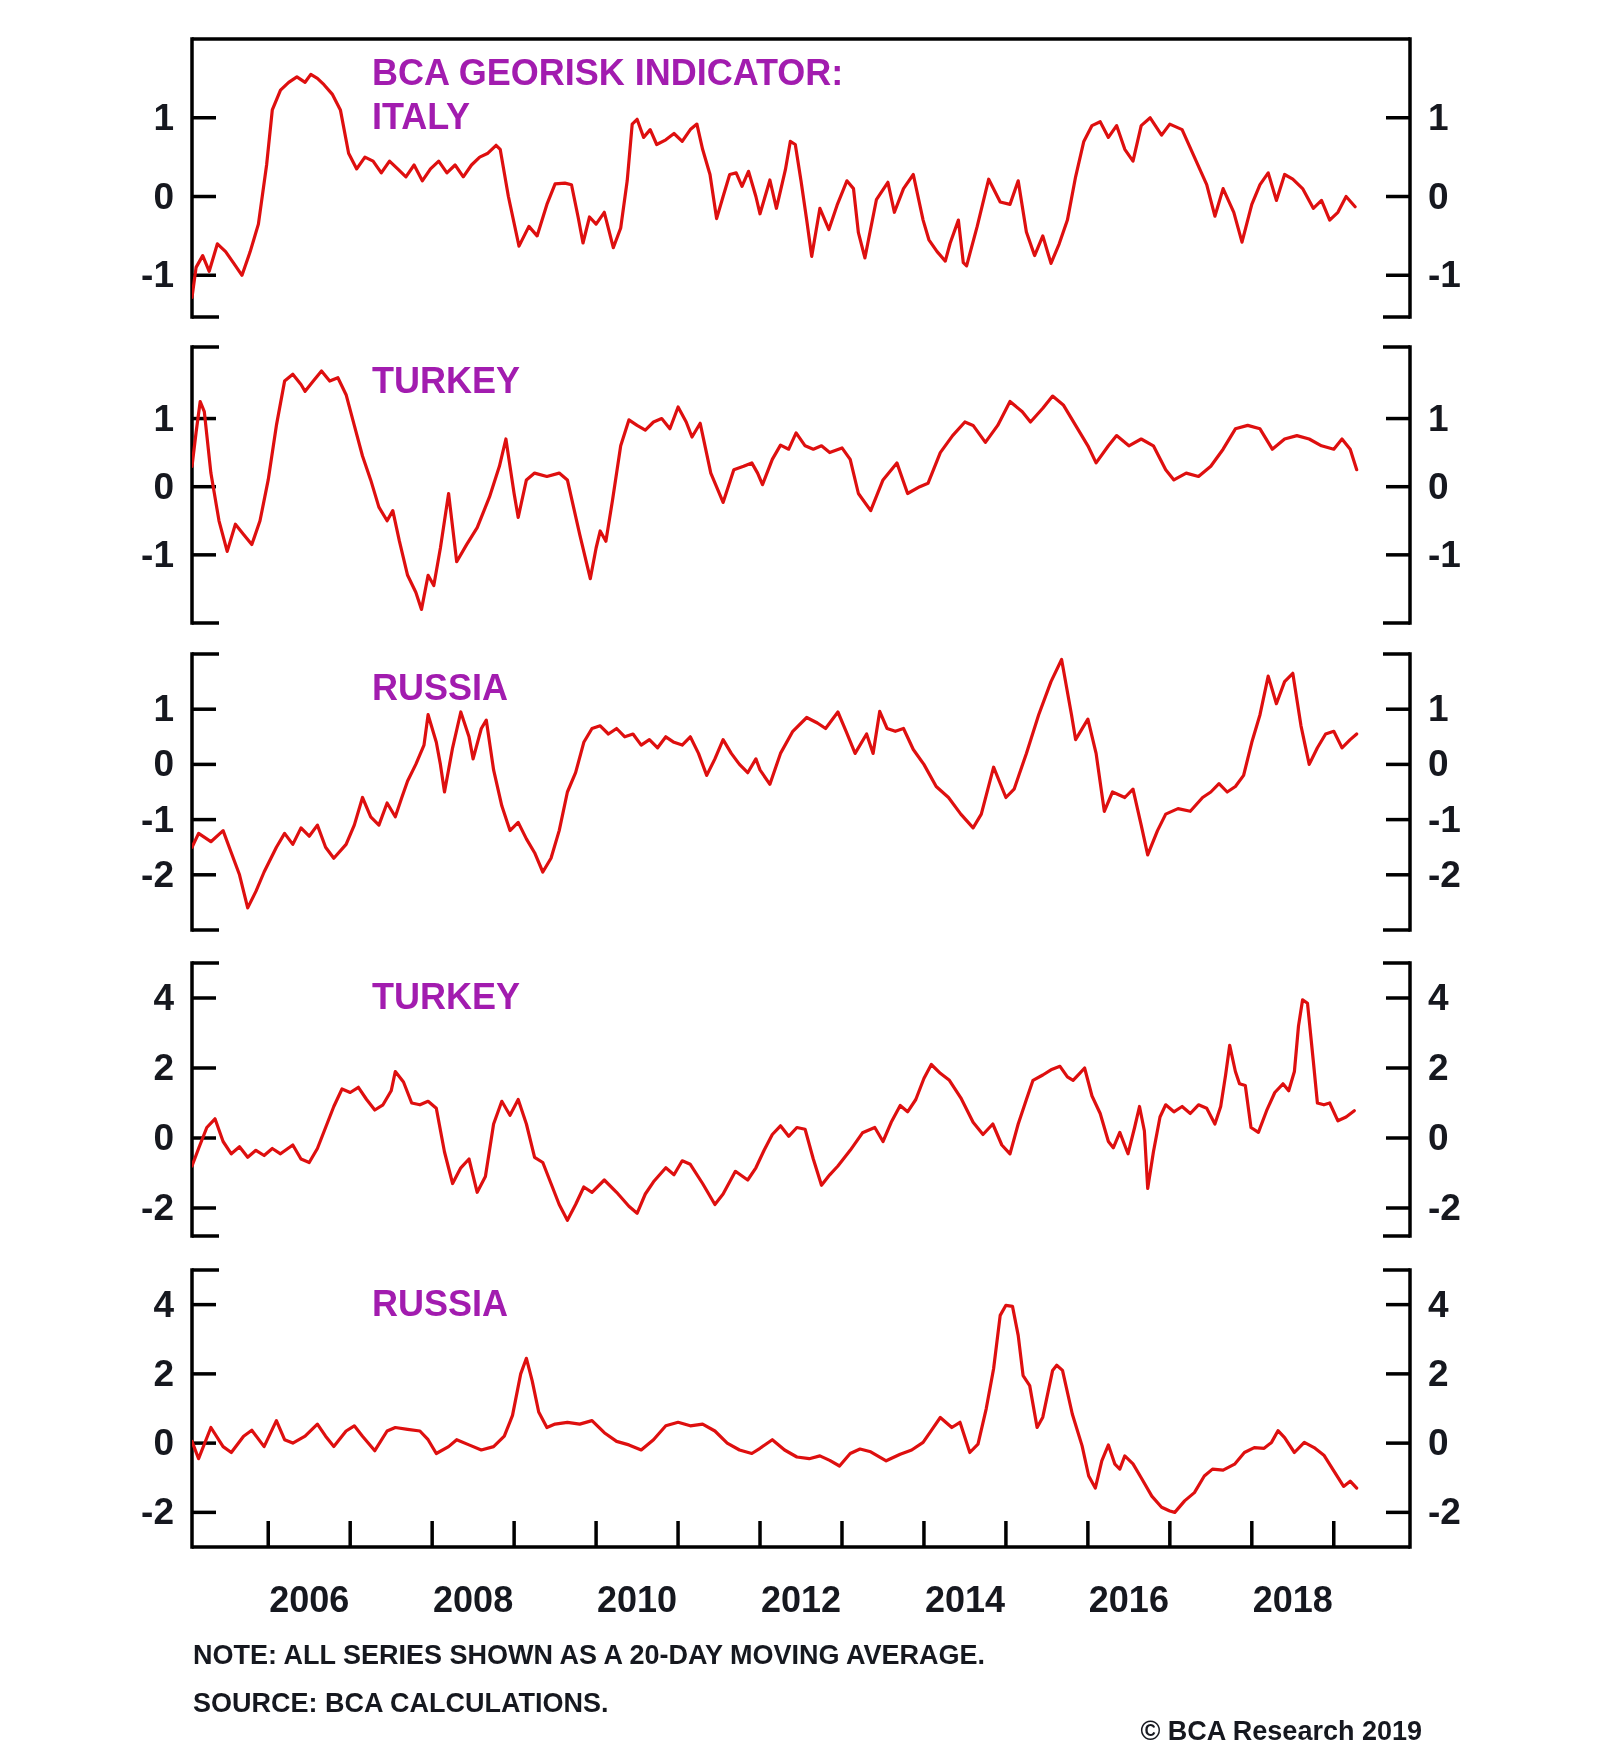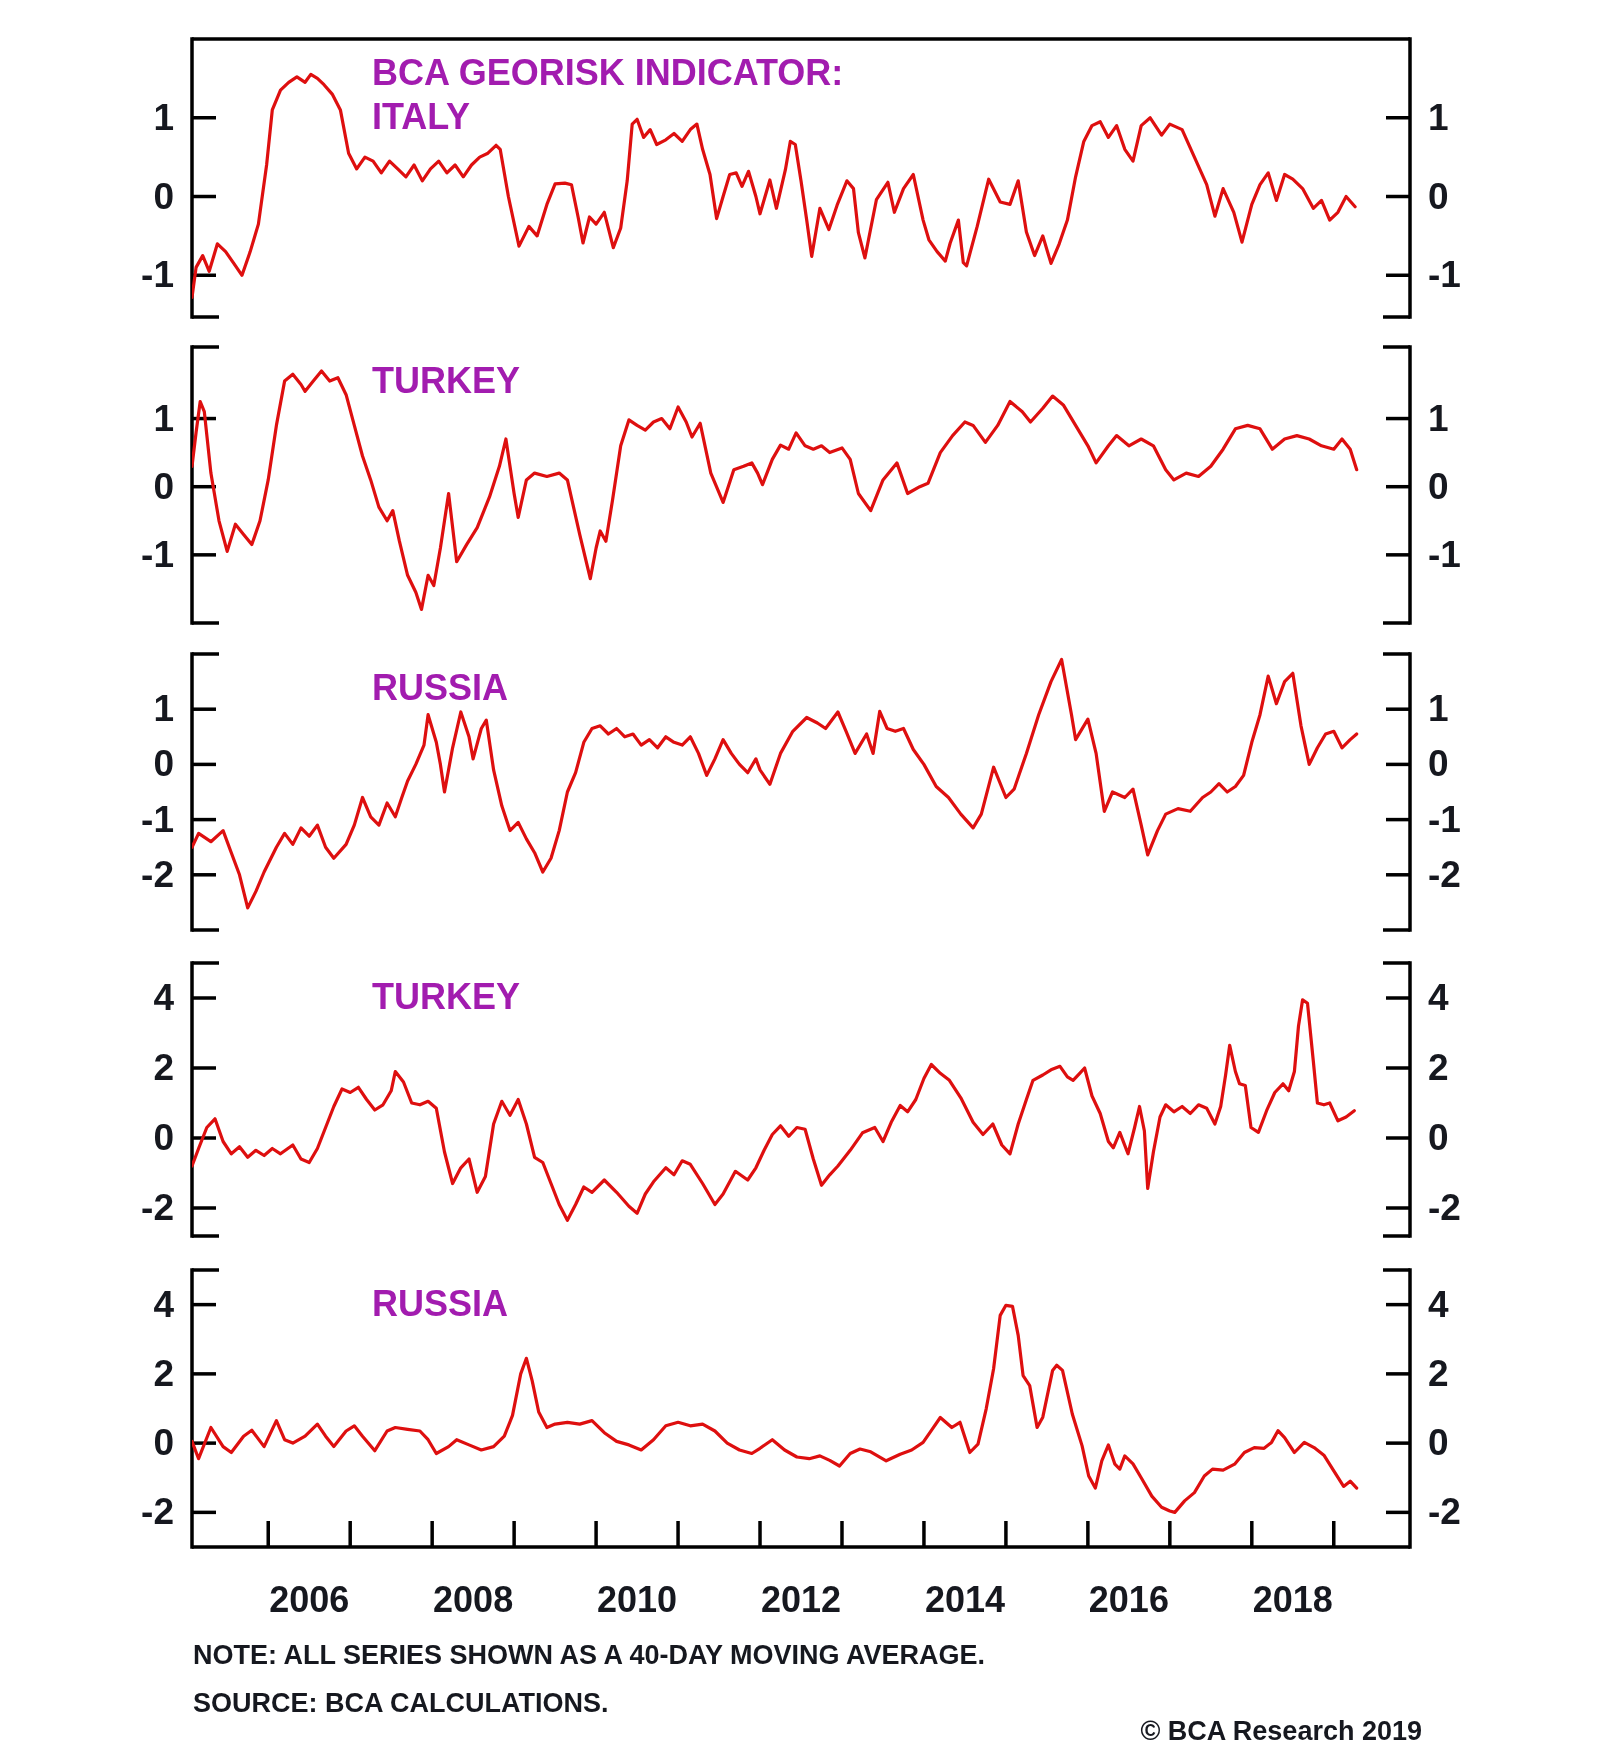--- a/index.html
+++ b/index.html
@@ -166,17 +166,17 @@
         <text x="309.2099596231536" y="1612" text-anchor="middle" font-size="36" fill="#16181f">2006</text>
         <text x="473.1399730821024" y="1612" text-anchor="middle" font-size="36" fill="#16181f">2008</text>
         <text x="637.0699865410511" y="1612" text-anchor="middle" font-size="36" fill="#16181f">2010</text>
         <text x="801" y="1612" text-anchor="middle" font-size="36" fill="#16181f">2012</text>
         <text x="964.9300134589488" y="1612" text-anchor="middle" font-size="36" fill="#16181f">2014</text>
         <text x="1128.8600269178978" y="1612" text-anchor="middle" font-size="36" fill="#16181f">2016</text>
         <text x="1292.7900403768465" y="1612" text-anchor="middle" font-size="36" fill="#16181f">2018</text>
       </g>
     </svg>
   
-  <div class="foot" id="note-line">NOTE: ALL SERIES SHOWN AS A 40-DAY MOVING AVERAGE.</div>
+  <div class="foot" id="note-line">NOTE: ALL SERIES SHOWN AS A 20-DAY MOVING AVERAGE.</div>
   <div class="foot" id="source-line">SOURCE: BCA CALCULATIONS.</div>
   <div class="foot" id="copyright-line">© BCA Research 2019</div>
 <div class="panel-title" style="left: 372px; top: 51px;">BCA GEORISK INDICATOR:
 ITALY</div><div class="panel-title" style="left: 372px; top: 359px;">TURKEY</div><div class="panel-title" style="left: 372px; top: 666px;">RUSSIA</div><div class="panel-title" style="left: 372px; top: 975px;">TURKEY</div><div class="panel-title" style="left: 372px; top: 1282px;">RUSSIA</div></div>
 
 </body></html>

